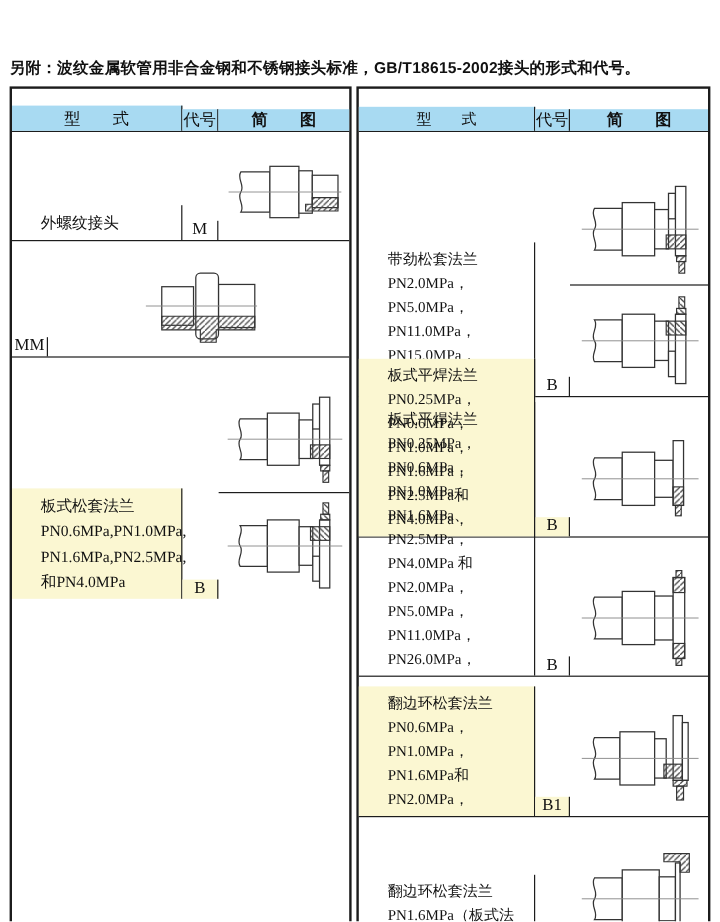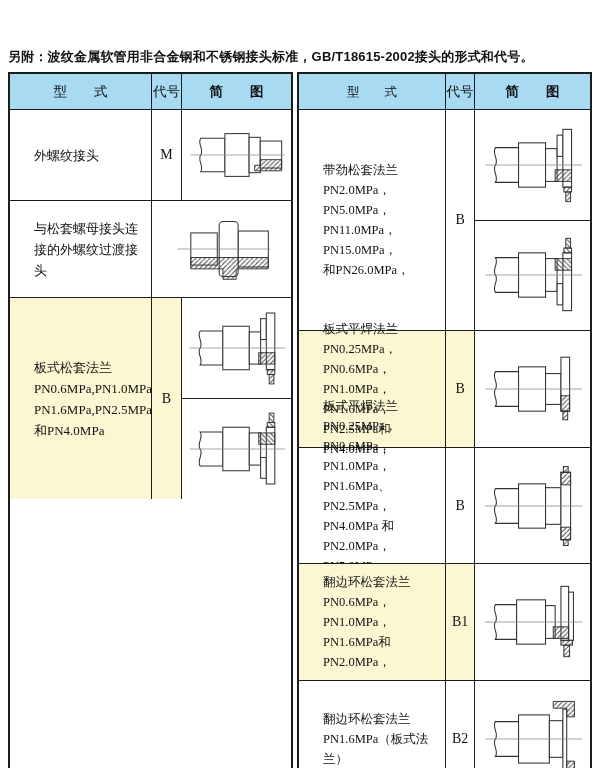--- a/index.html
+++ b/index.html
@@ -3,21 +3,21 @@
 <meta charset="utf-8">
 <style>
   html,body{margin:0;padding:0;background:#fff;}
   .page{position:relative;width:600px;height:768px;background:var(--page-bg,#fff);
         font-family:"Liberation Sans",sans-serif;color:#111;overflow:hidden;}
   .title{padding:8px 6px 6px 8px;font-size:13px;font-weight:bold;letter-spacing:.2px;margin-top:40px;}
   .tables{display:flex;gap:4px;margin:0 8px;align-items:stretch;}
   .tbl{border:2px solid var(--border,#1c1c1c);background:#fff;}
   .tbl.left{width:285px;}
   .tbl.right{width:295px;}
-  .row{display:flex;border-bottom:1.5px solid var(--border,#1c1c1c);box-sizing:border-box;}
+  .row{display:flex;border-bottom:1.5px solid var(--border,#1c1c1c);box-sizing:border-box;align-items:flex-end;}
   .row:last-child{border-bottom:none;}
   .cell{border-right:1.5px solid var(--border,#1c1c1c);box-sizing:border-box;
         display:flex;align-items:center;}
   .cell:last-child{border-right:none;font-weight:bold;}
   .tbl.left  .cell.type{width:142px;}
   .tbl.left  .cell.code{width:30px;}
   .tbl.right .cell.type{width:147px;}
   .tbl.right .cell.code{width:29px;}
   .cell.diag{flex:1;justify-content:center;overflow:hidden;}
   .cell.type{padding:4px 4px 4px 24px;font-size:13px;line-height:21px;
@@ -73,21 +73,21 @@
             <rect class="w" x="68" y="24" width="12" height="38"></rect>
             <rect class="w" x="80" y="28" width="23" height="29"></rect>
             <path class="ht" d="M80 48 H103 V60 H74 L74 54 L80 54 Z"></path>
             <line class="cl" x1="5" y1="43" x2="106" y2="43"></line>
           </svg>
         </div>
       </div>
 
 
       <div class="row" style="height:97px">
-        <div class="cell type">与松套螺母接头连接的外螺纹过渡接头</div>
+        <div class="cell code">MM</div>
         <div class="cell diag">
           <svg width="104" height="84" viewBox="0 0 110 86">
             <rect class="w" x="22" y="26" width="28" height="34"></rect>
             <rect class="w" x="72" y="24" width="32" height="38"></rect>
             <rect class="w" x="52" y="14" width="20" height="58" rx="4"></rect>
             <path class="ht" d="M22 52 H104 V64 H70 V75 H56 V64 H22 Z"></path>
             <line class="cl" x1="8" y1="43" x2="106" y2="43"></line>
           </svg>
         </div>
       </div>

